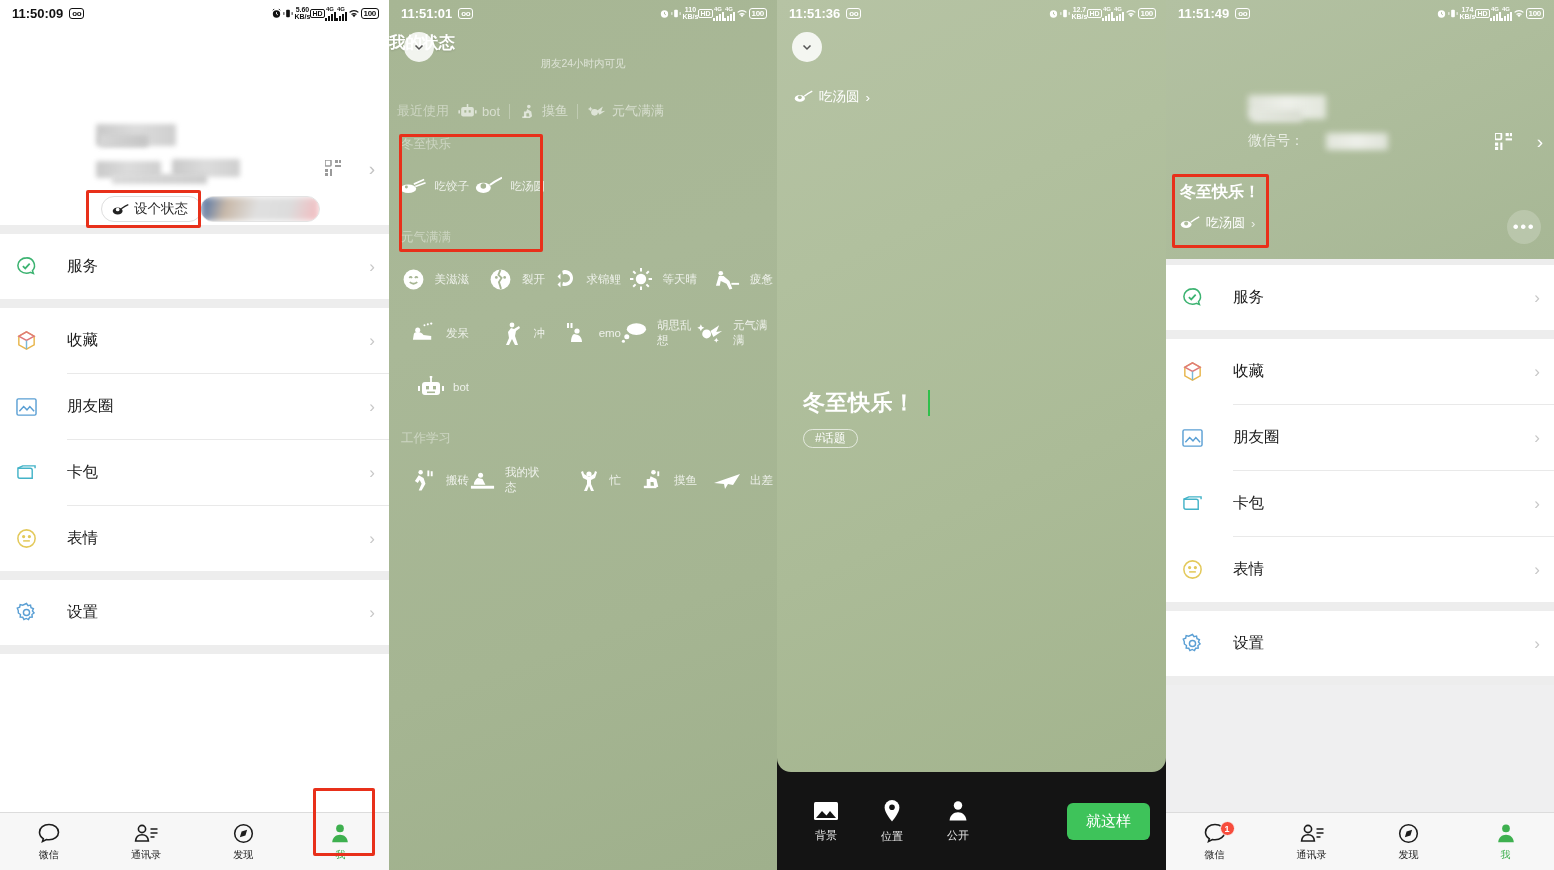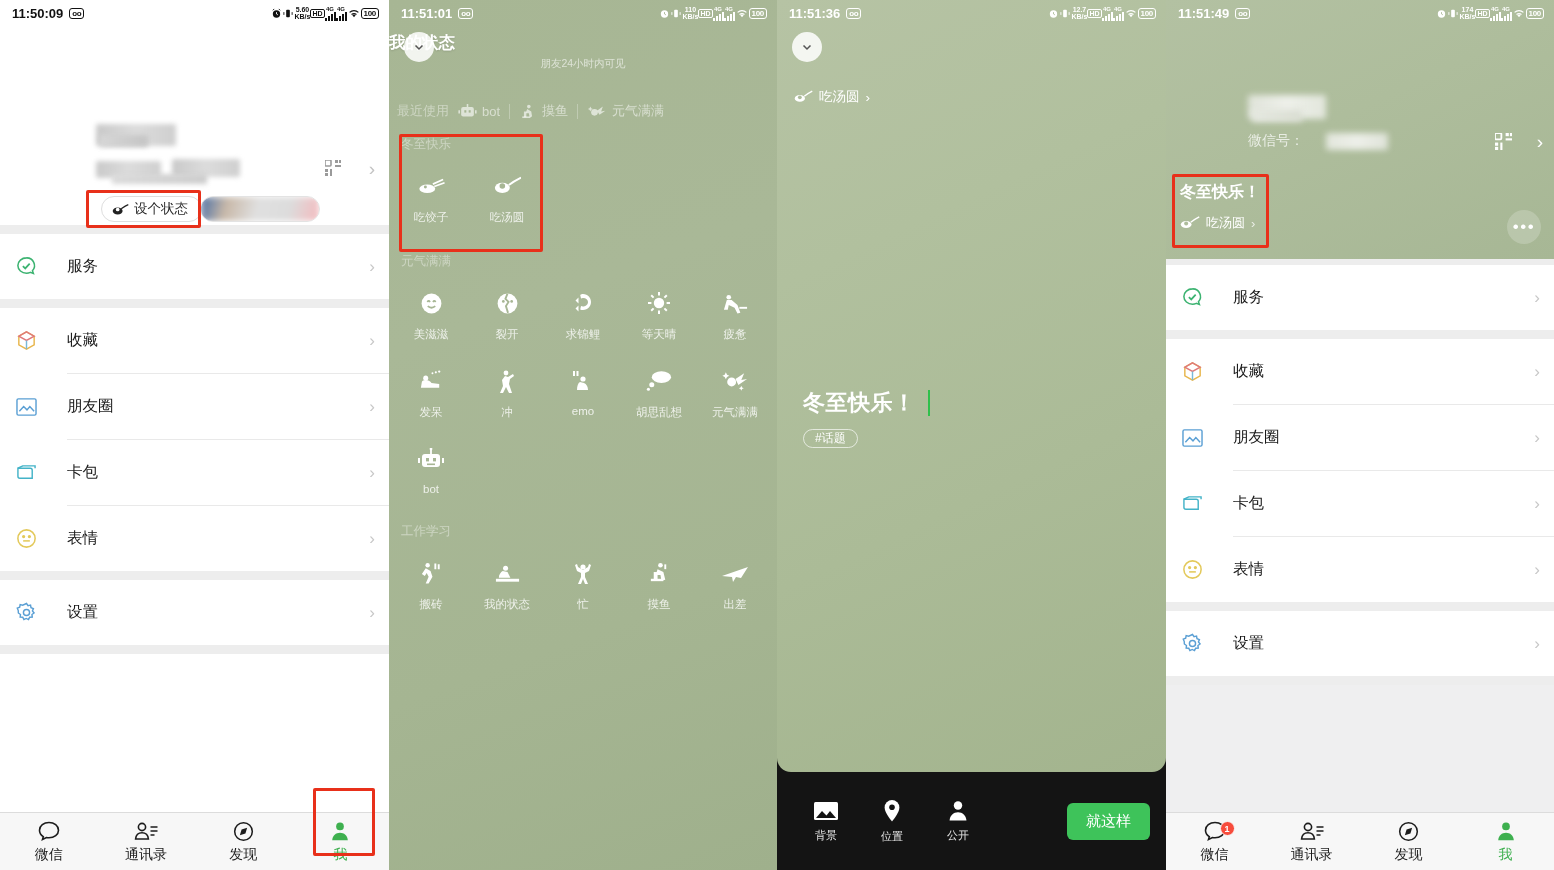--- a/index.html
+++ b/index.html
@@ -65,21 +65,21 @@
   .mrow .mi { width:34px; flex:0 0 34px; display:flex; align-items:center; }
   .mrow .ml { font-size:15.5px; color:#1a1a1a; flex:1; margin-left:18px; }
   .mrow .mc { color:#c8c8c8; font-size:17px; }
   .msep { height:1px; background:#e9e9e9; margin-left:67px; }
 
   
   .tabbar { position:absolute; left:0; bottom:0; width:100%; height:58px; background:#f7f7f7;
     border-top:1px solid #dcdcdc; display:flex; }
   .tab { flex:1; display:flex; flex-direction:column; align-items:center; justify-content:center; gap:3px;
     position:relative; }
-  .tab .tl { font-size:14px; color:#1c1c1c; }
+  .tab .tl { font-size:10px; color:#1c1c1c; }
   .tab.active .tl { color:#3eb04f; }
   .tglyph { height:24px; display:flex; align-items:center; justify-content:center; }
   .badge { position:absolute; top:8px; left:calc(50% + 5px); background:#f74c3c; color:#fff;
     font-size:9px; width:15px; height:15px; border-radius:50%; display:flex; align-items:center;
     justify-content:center; border:1.5px solid #f7f7f7; font-weight:bold; }
 
   
   .p2head { position:relative; height:62px; }
   .backcirc { position:absolute; left:15px; top:6px; width:30px; height:30px; border-radius:50%;
     background:rgba(255,255,255,.85); display:flex; align-items:center; justify-content:center; }
@@ -92,21 +92,21 @@
     border-top-color:transparent; border-radius:50%; }
   .inputcard .ph { color:rgba(255,255,255,.55); font-size:13px; }
   .recent { display:flex; align-items:center; gap:9px; padding:14px 8px 0 8px; font-size:13px;
     color:rgba(255,255,255,.45); }
   .recent .lbl { color:rgba(255,255,255,.42); }
   .recent .ri { display:flex; align-items:center; gap:5px; color:rgba(255,255,255,.55); }
   .vline { width:1px; height:15px; background:rgba(255,255,255,.28); }
   .sect { margin-top:18px; position:relative; }
   .sect h4 { font-size:12.5px; color:rgba(255,255,255,.42); font-weight:normal; padding-left:12px; }
   .grid { display:grid; grid-template-columns:repeat(5,1fr); padding:0 4px; }
-  .gi { display:flex; flex-direction:column; align-items:center; gap:9px; padding:18px 0 6px; }
+  .gi { display:flex; align-items:center; gap:9px; padding:18px 0 6px;justify-content:flex-end; }
   .gi .gl { font-size:11.5px; color:rgba(255,255,255,.80); }
   .gi .gg { height:30px; display:flex; align-items:center; justify-content:center; }
   .grid2 { display:grid; grid-template-columns:repeat(5,1fr); padding:0 4px; }
 
   
   .p3green { position:absolute; left:0; top:0; width:389px; height:772px;
     background:linear-gradient(155deg,#b6c3a4 0%,#b1c09e 30%,#abbb97 62%,#a3b48e 100%);
     border-bottom-left-radius:14px; border-bottom-right-radius:14px; overflow:hidden; }
   .p3tag { position:absolute; left:17px; top:88px; display:flex; align-items:center; gap:6px;
     color:#fff; font-size:13.5px; }

